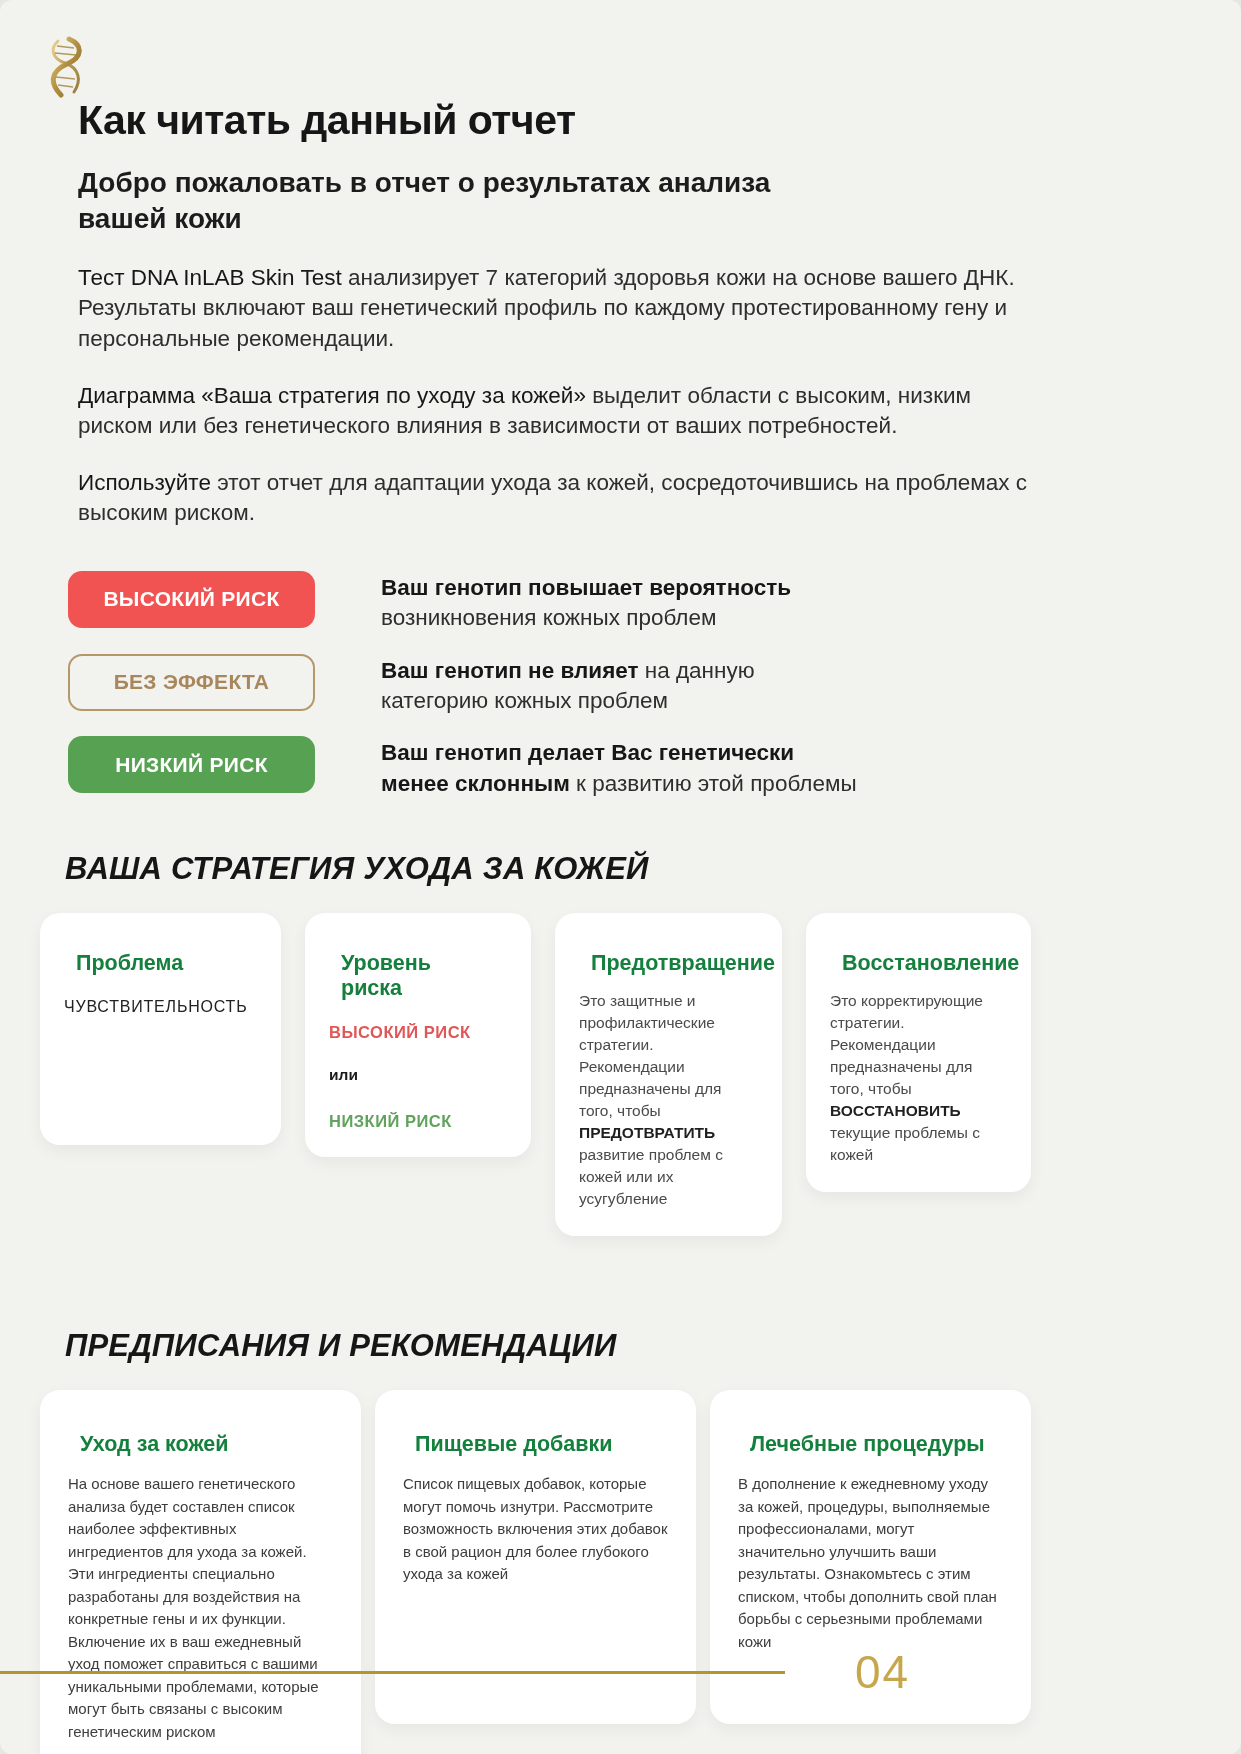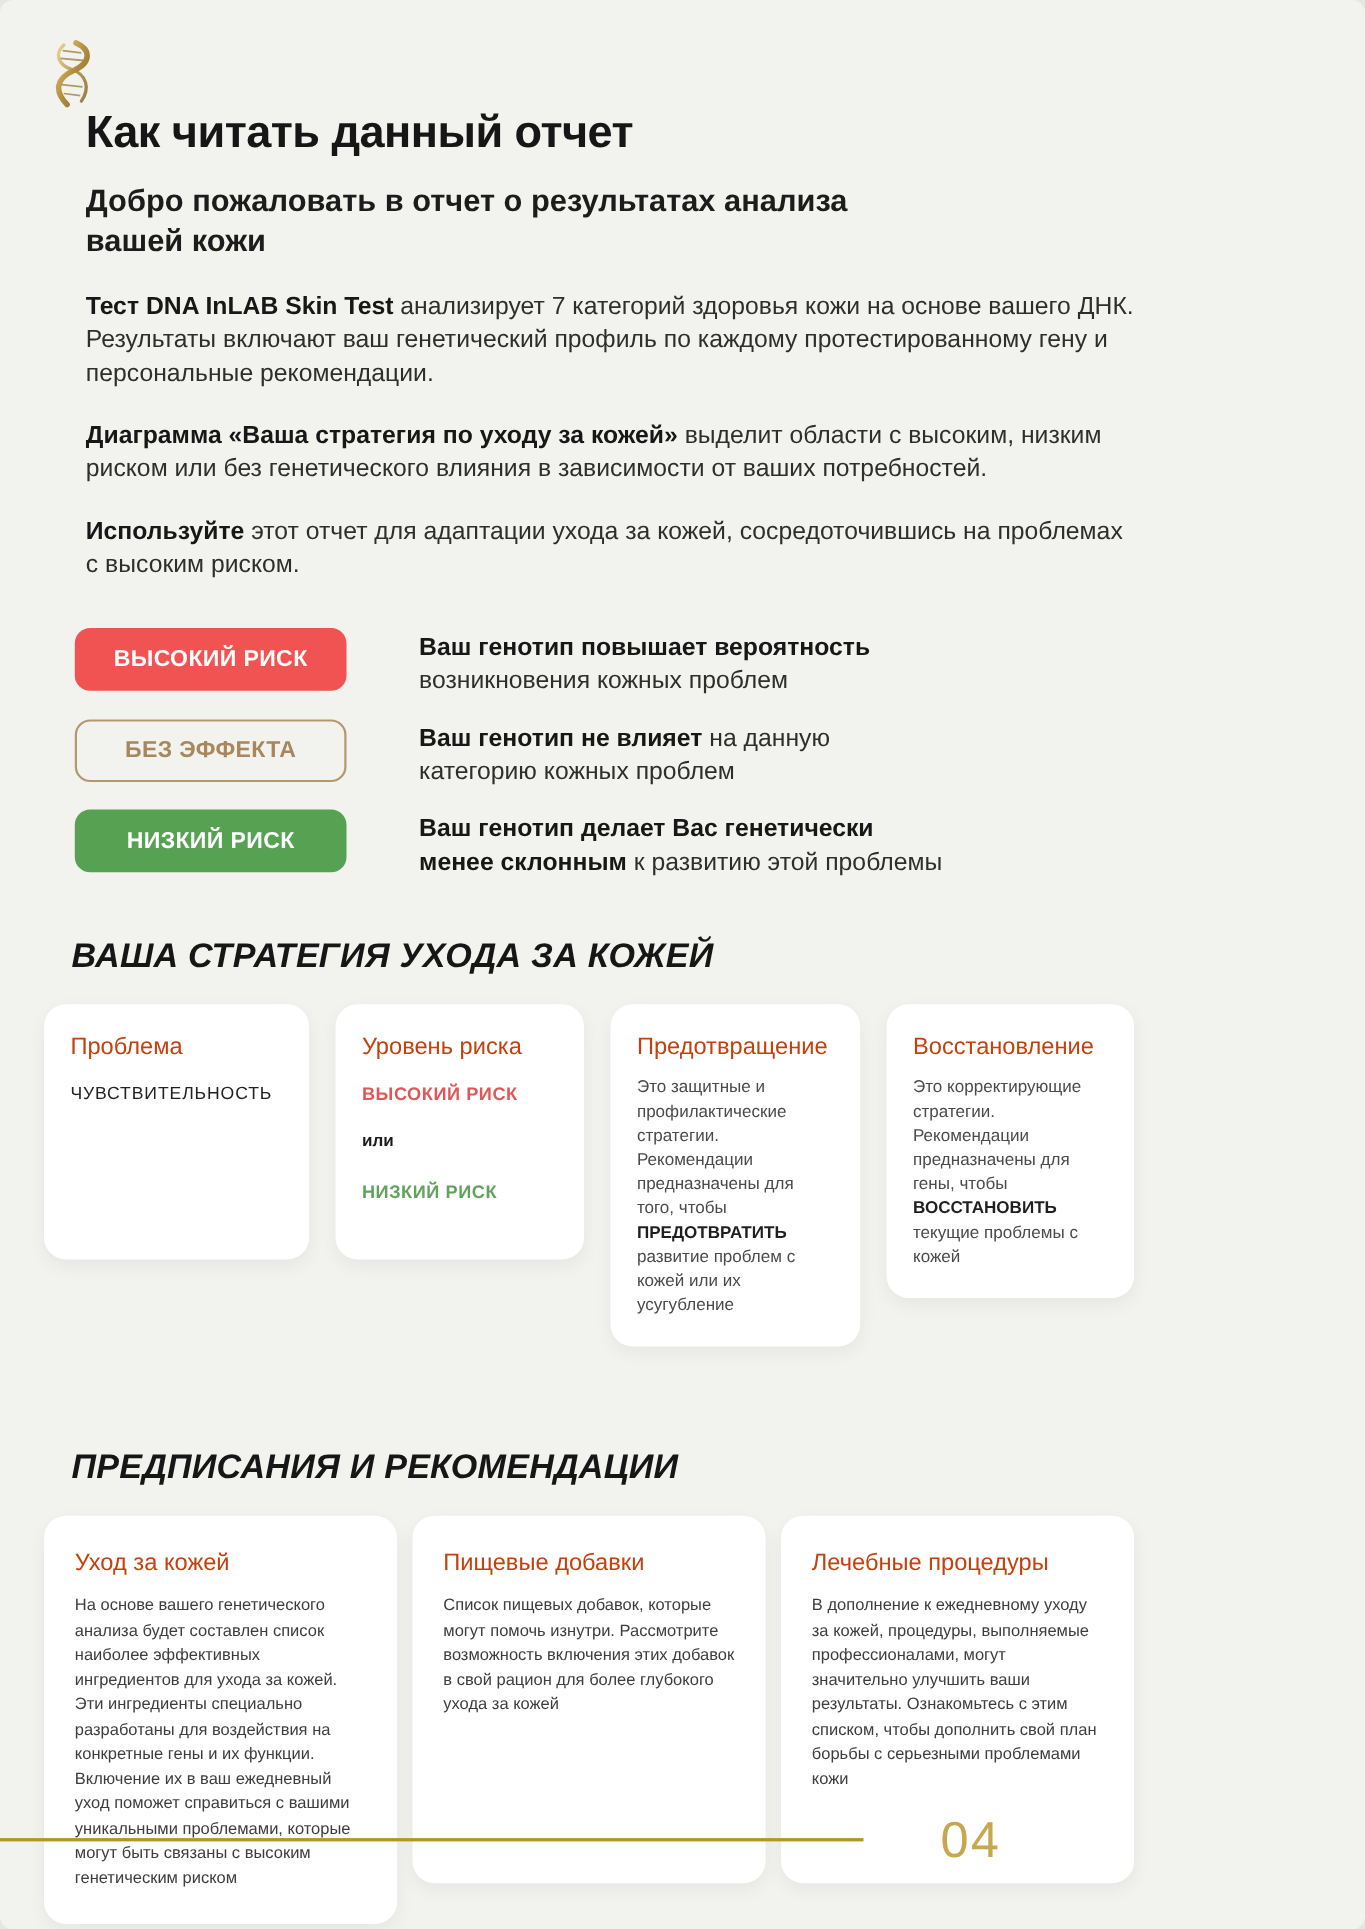--- a/index.html
+++ b/index.html
@@ -20,21 +20,21 @@
     letter-spacing:-0.5px;line-height:1.1;
   }
   h2.subtitle{
     margin:22px 0 0;font-size:28px;font-weight:700;color:#1c1c1c;
     line-height:1.28;max-width:770px;
   }
   .intro p{
     margin:26px 0 0;font-size:22.5px;line-height:1.36;color:#2e2e2e;
     max-width:955px;
   }
-  .intro b{font-weight:700;color:#171717;}
+  .intro b{font-weight:400;color:#171717;}
   .legend{margin:42px 0 0 68px;}
   .legend-row{display:flex;align-items:flex-start;margin-bottom:20px;}
   .badge{
     width:247px;height:57px;border-radius:14px;flex:none;
     display:flex;align-items:center;justify-content:center;
     font-weight:700;font-size:21px;letter-spacing:0.3px;box-sizing:border-box;
   }
   .badge.high{background:#f05351;color:#ffffff;}
   .badge.none{background:transparent;border:2.5px solid #b5976c;color:#a8875c;}
   .badge.low{background:#57a153;color:#ffffff;}
@@ -51,21 +51,21 @@
   .sec-title.second{margin-top:92px;}
   .cards{display:grid;margin:26px 0 0 40px;align-items:start;}
   .cards.strategy{width:993px;grid-template-columns:241px 226px 227px 225px;gap:24px;}
   .cards.recs{width:991px;grid-template-columns:repeat(3,321px);gap:14px;}
   .card{
     background:#ffffff;border-radius:20px;
     box-shadow:0 6px 16px rgba(0,0,0,0.05);
     padding:26px 24px;box-sizing:border-box;
   }
   .s-card{min-height:232px;}
-  .card h3{margin:0;font-size:21.5px;font-weight:400;color:#c2410c;}
+  .card h3{margin:12px;font-size:21.5px;font-weight:700;color:#15803d;}
   .problem-value{margin-top:22px;font-size:16px;letter-spacing:0.8px;color:#222222;}
   .risk-high{margin-top:22px;color:#e05757;font-weight:700;font-size:16.5px;letter-spacing:0.5px;}
   .risk-or{margin-top:24px;font-weight:700;font-size:15.5px;color:#1c1c1c;}
   .risk-low{margin-top:28px;color:#61a35c;font-weight:700;font-size:16.5px;letter-spacing:0.5px;}
   .s-body{margin:14px 0 0;font-size:15.5px;line-height:1.42;color:#4a4a4a;}
   .s-body b{color:#1f1f1f;font-weight:800;}
   .r-card{min-height:334px;padding:30px 28px;}
   .r-body{margin:16px 0 0;font-size:15px;line-height:1.5;color:#3d3d3d;max-width:276px;}
   .footer{
     position:absolute;left:0;top:1645px;width:100%;height:54px;
@@ -135,21 +135,21 @@
       <div class="risk-high">ВЫСОКИЙ РИСК</div>
       <div class="risk-or">или</div>
       <div class="risk-low">НИЗКИЙ РИСК</div>
     </div>
     <div class="card s-card">
       <h3>Предотвращение</h3>
       <p class="s-body"><span>Это защитные и профилактические стратегии. Рекомендации предназначены для того, чтобы </span><b>ПРЕДОТВРАТИТЬ</b><span> развитие проблем с кожей или их усугубление</span></p>
     </div>
     <div class="card s-card">
       <h3>Восстановление</h3>
-      <p class="s-body"><span>Это корректирующие стратегии. Рекомендации предназначены для гены, чтобы </span><b>ВОССТАНОВИТЬ</b><span> текущие проблемы с кожей</span></p>
+      <p class="s-body"><span>Это корректирующие стратегии. Рекомендации предназначены для того, чтобы </span><b>ВОССТАНОВИТЬ</b><span> текущие проблемы с кожей</span></p>
     </div>
   </div>
 
   <h2 class="sec-title second">ПРЕДПИСАНИЯ И РЕКОМЕНДАЦИИ</h2>
 
   <div class="cards recs">
     <div class="card r-card">
       <h3>Уход за кожей</h3>
       <p class="r-body">На основе вашего генетического анализа будет составлен список наиболее эффективных ингредиентов для ухода за кожей. Эти ингредиенты специально разработаны для воздействия на конкретные гены и их функции. Включение их в ваш ежедневный уход поможет справиться с вашими уникальными проблемами, которые могут быть связаны с высоким генетическим риском</p>
     </div>

